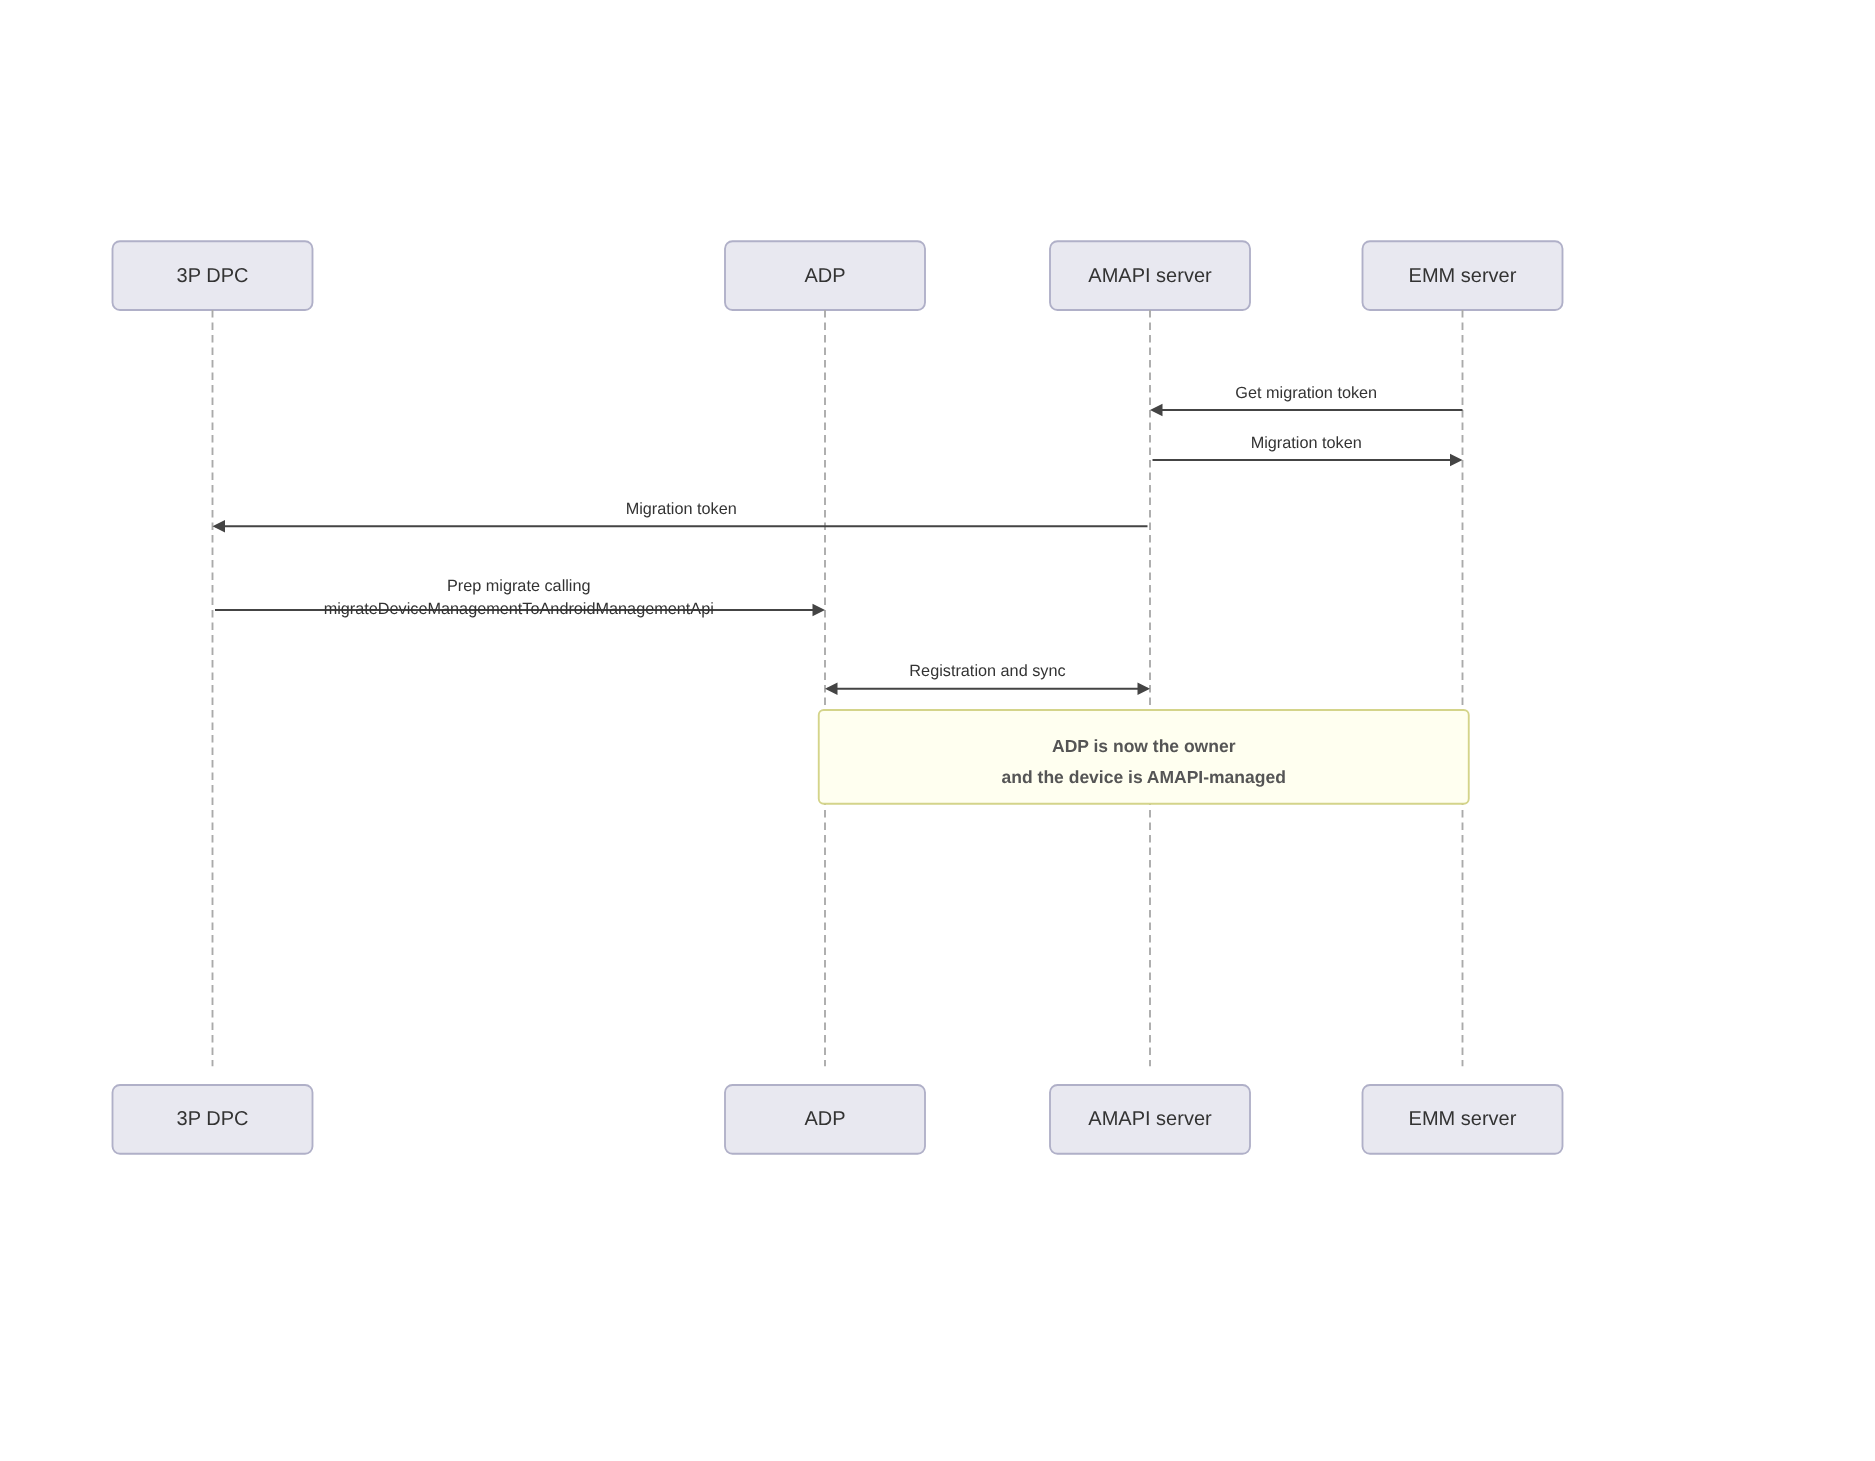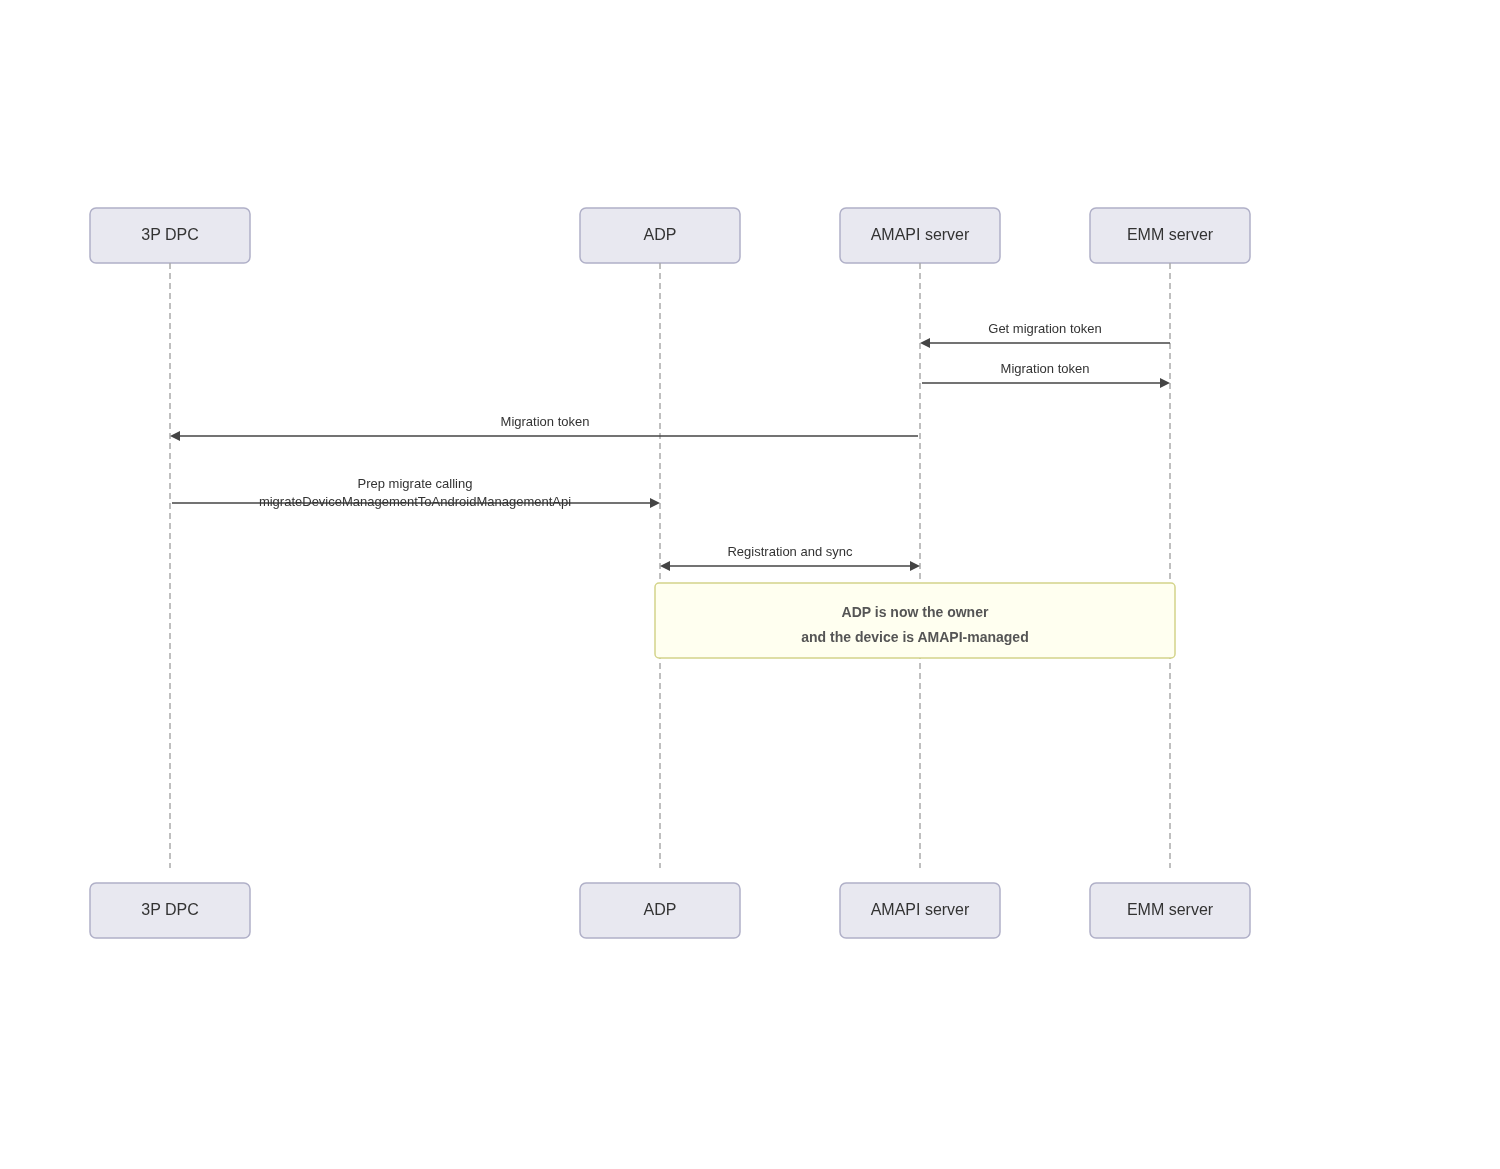--- a/index.html
+++ b/index.html
@@ -6,21 +6,21 @@
     body {
       background: #ffffff;
       font-family: 'Arial', sans-serif;
       width: 1500px;
       height: 1169px;
       overflow: hidden;
       position: relative;
     }
     #diagram-container {
       position: absolute;
-      top: 188px;
+      top: 173px;
       left: 40px;
       width: 1420px;
       height: 780px;
     }
     svg {
       width: 100%;
       height: 100%;
     }
     .actor-box {
       fill: #e8e8f0;

